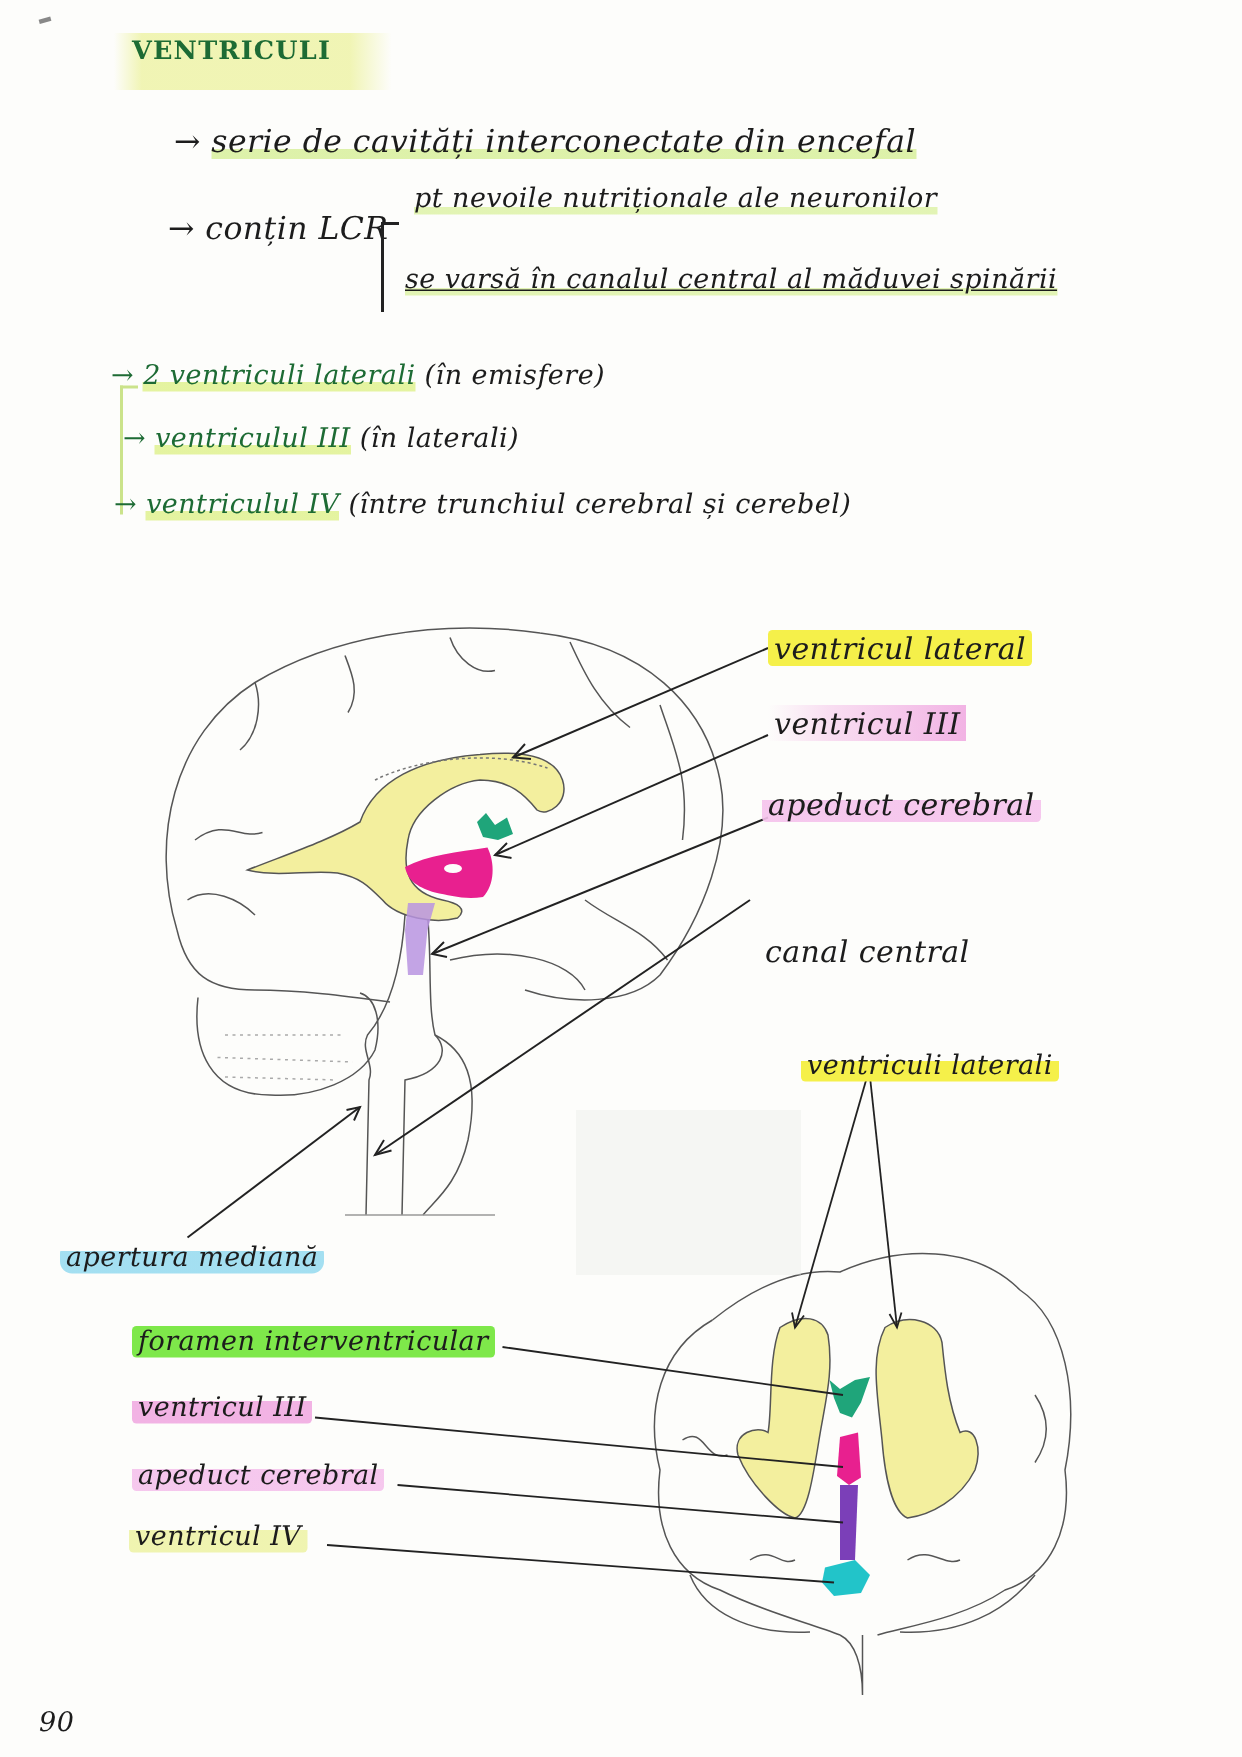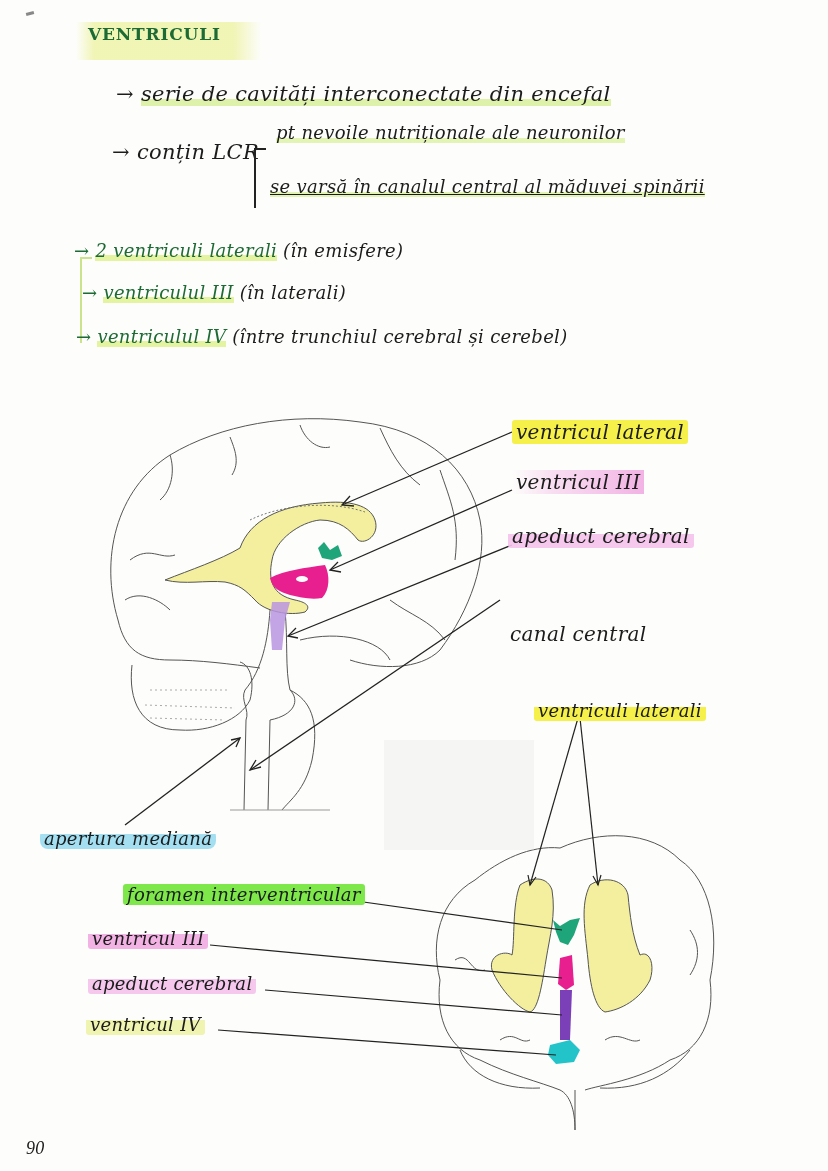--- a/index.html
+++ b/index.html
@@ -12,21 +12,21 @@
   .abs { position: absolute; }
   .hand { font-family: "DejaVu Serif", serif; font-style: italic; letter-spacing: 0.3px; }
   .green-ink { color: #1d6b34; }
   .hl { padding: 0 4px; border-radius: 3px; }
   .title { left: 76px; top: 22px; font-size: 17px; font-weight: bold; font-style: normal; letter-spacing: 0.8px; padding: 2px 40px 16px 12px; }
   .line { font-size: 21px; white-space: nowrap; }
   .small { font-size: 18px; }
   .lbl { font-size: 20px; white-space: nowrap; }
   .lbl2 { font-size: 18px; white-space: nowrap; }
   svg { position: absolute; left: 0; top: 0; }
-  .pagenum { left: 26px; top: 1138px; font-size: 18px; font-family: Liberation Serif, serif; }
+  .pagenum { left: 26px; top: 1138px; font-size: 18px; }
 </style>
 </head>
 <body>
 
 <div class="abs" style="left:26px;top:12px;width:8px;height:3px;background:#888;transform:rotate(-15deg);"></div>
 
 <div class="abs hand title green-ink" style="background: linear-gradient(90deg, rgba(238,243,168,0.0), rgba(238,243,168,0.85) 10%, rgba(238,243,168,0.85) 85%, rgba(238,243,168,0));">VENTRICULI</div>
 
 <div class="abs hand line" style="left:116px;top:82px;text-align:right;">
   <span>→</span>
@@ -151,18 +151,18 @@
 <div class="abs hand lbl" style="left:512px;top:470px;">
   <span style="background:linear-gradient(90deg, transparent 0%, rgba(240,166,224,0.35) 30%, rgba(240,166,224,0.85) 100%);padding:0 4px;">ventricul III</span>
 </div>
 <div class="abs hand lbl hl" style="left:508px;top:524px;background:linear-gradient(transparent 40%, rgba(245,194,236,0.9) 40%);">apeduct cerebral</div>
 <div class="abs hand lbl" style="left:510px;top:578px;margin-top:44px;">canal central</div>
 
 <div class="abs hand lbl2 hl" style="left:534px;top:700px;background:linear-gradient(transparent 35%, #f5f04a 35%);text-align:right;">ventriculi laterali</div>
 
 <div class="abs hand lbl2 hl" style="left:40px;top:828px;background:linear-gradient(transparent 30%, rgba(154,220,240,0.9) 30%);border-radius:8px;">apertura mediană</div>
 
-<div class="abs hand lbl2 hl" style="left:88px;top:884px;background:#7ee84a;margin-left:35px;">foramen interventricular</div>
+<div class="abs hand lbl2 hl" style="left:88px;top:884px;background:#7ee84a;">foramen interventricular</div>
 <div class="abs hand lbl2 hl" style="left:88px;top:928px;background:linear-gradient(transparent 30%, rgba(240,166,224,0.85) 30%);">ventricul III</div>
 <div class="abs hand lbl2 hl" style="left:88px;top:973px;background:linear-gradient(transparent 30%, rgba(245,194,236,0.9) 30%);">apeduct cerebral</div>
 <div class="abs hand lbl2 hl" style="left:86px;top:1014px;background:linear-gradient(transparent 30%, rgba(238,243,168,0.9) 30%);">ventricul IV</div>
 
 <div class="abs hand pagenum">90</div>
 
 </body></html>

